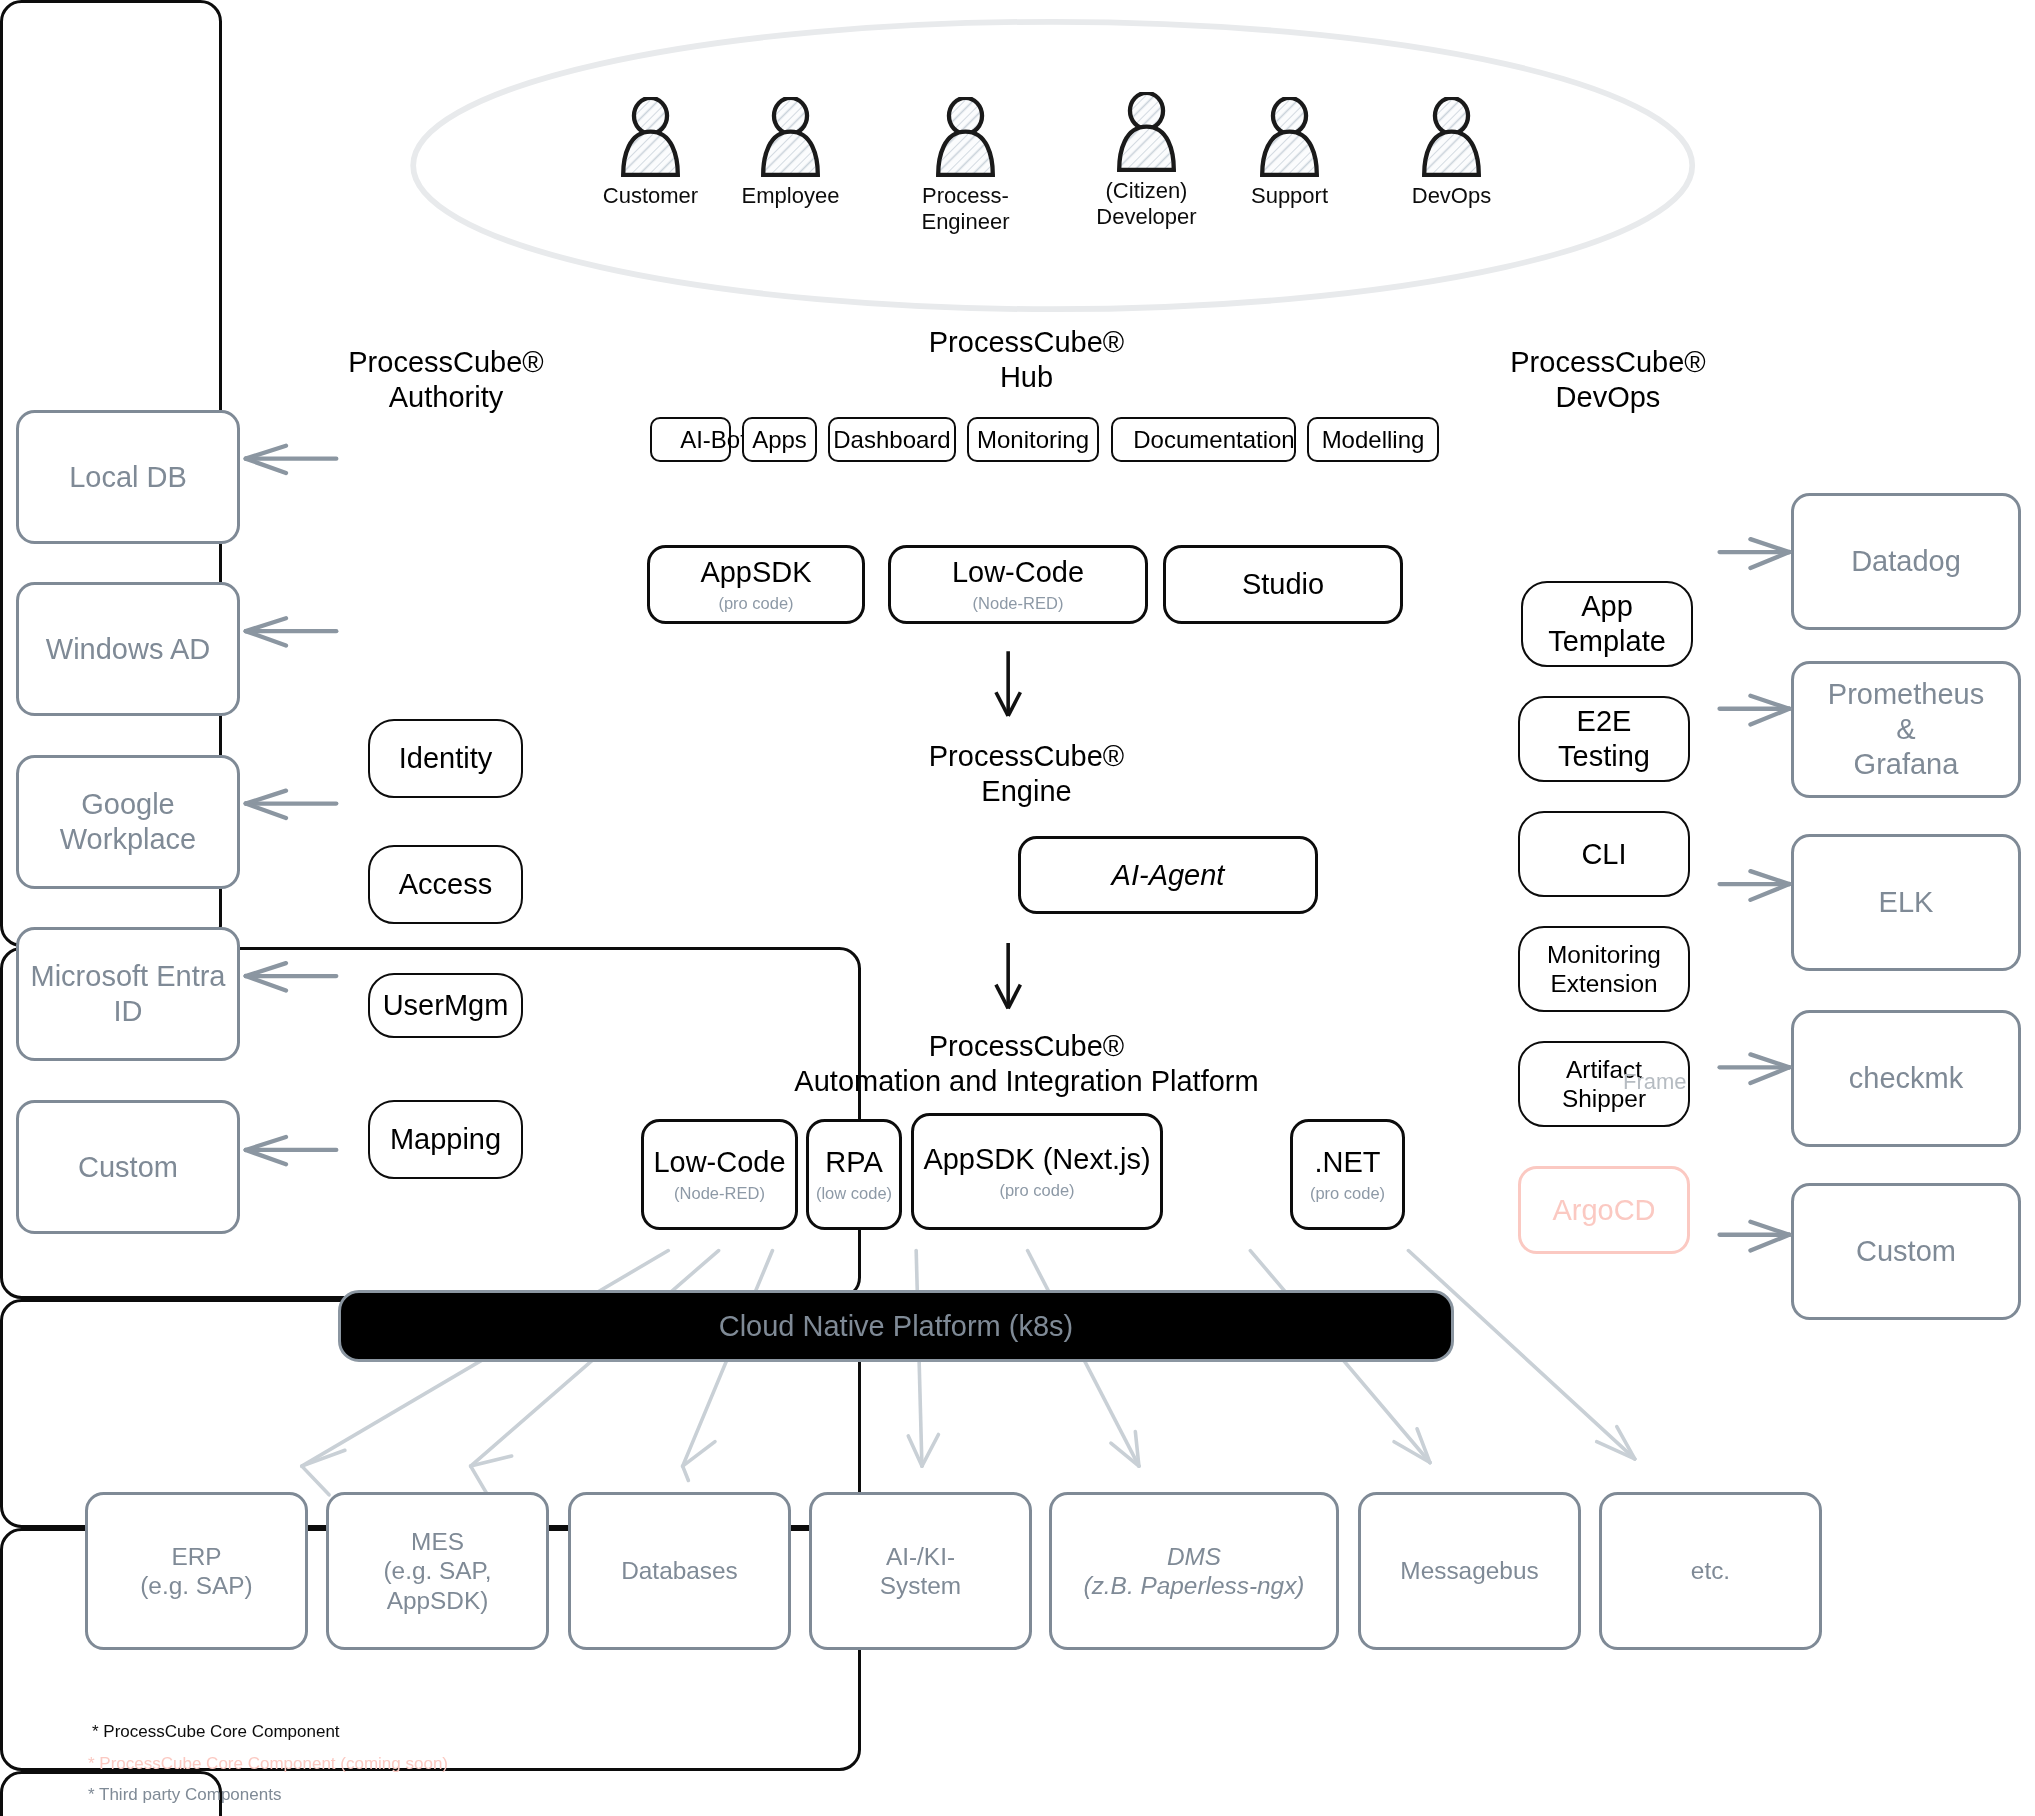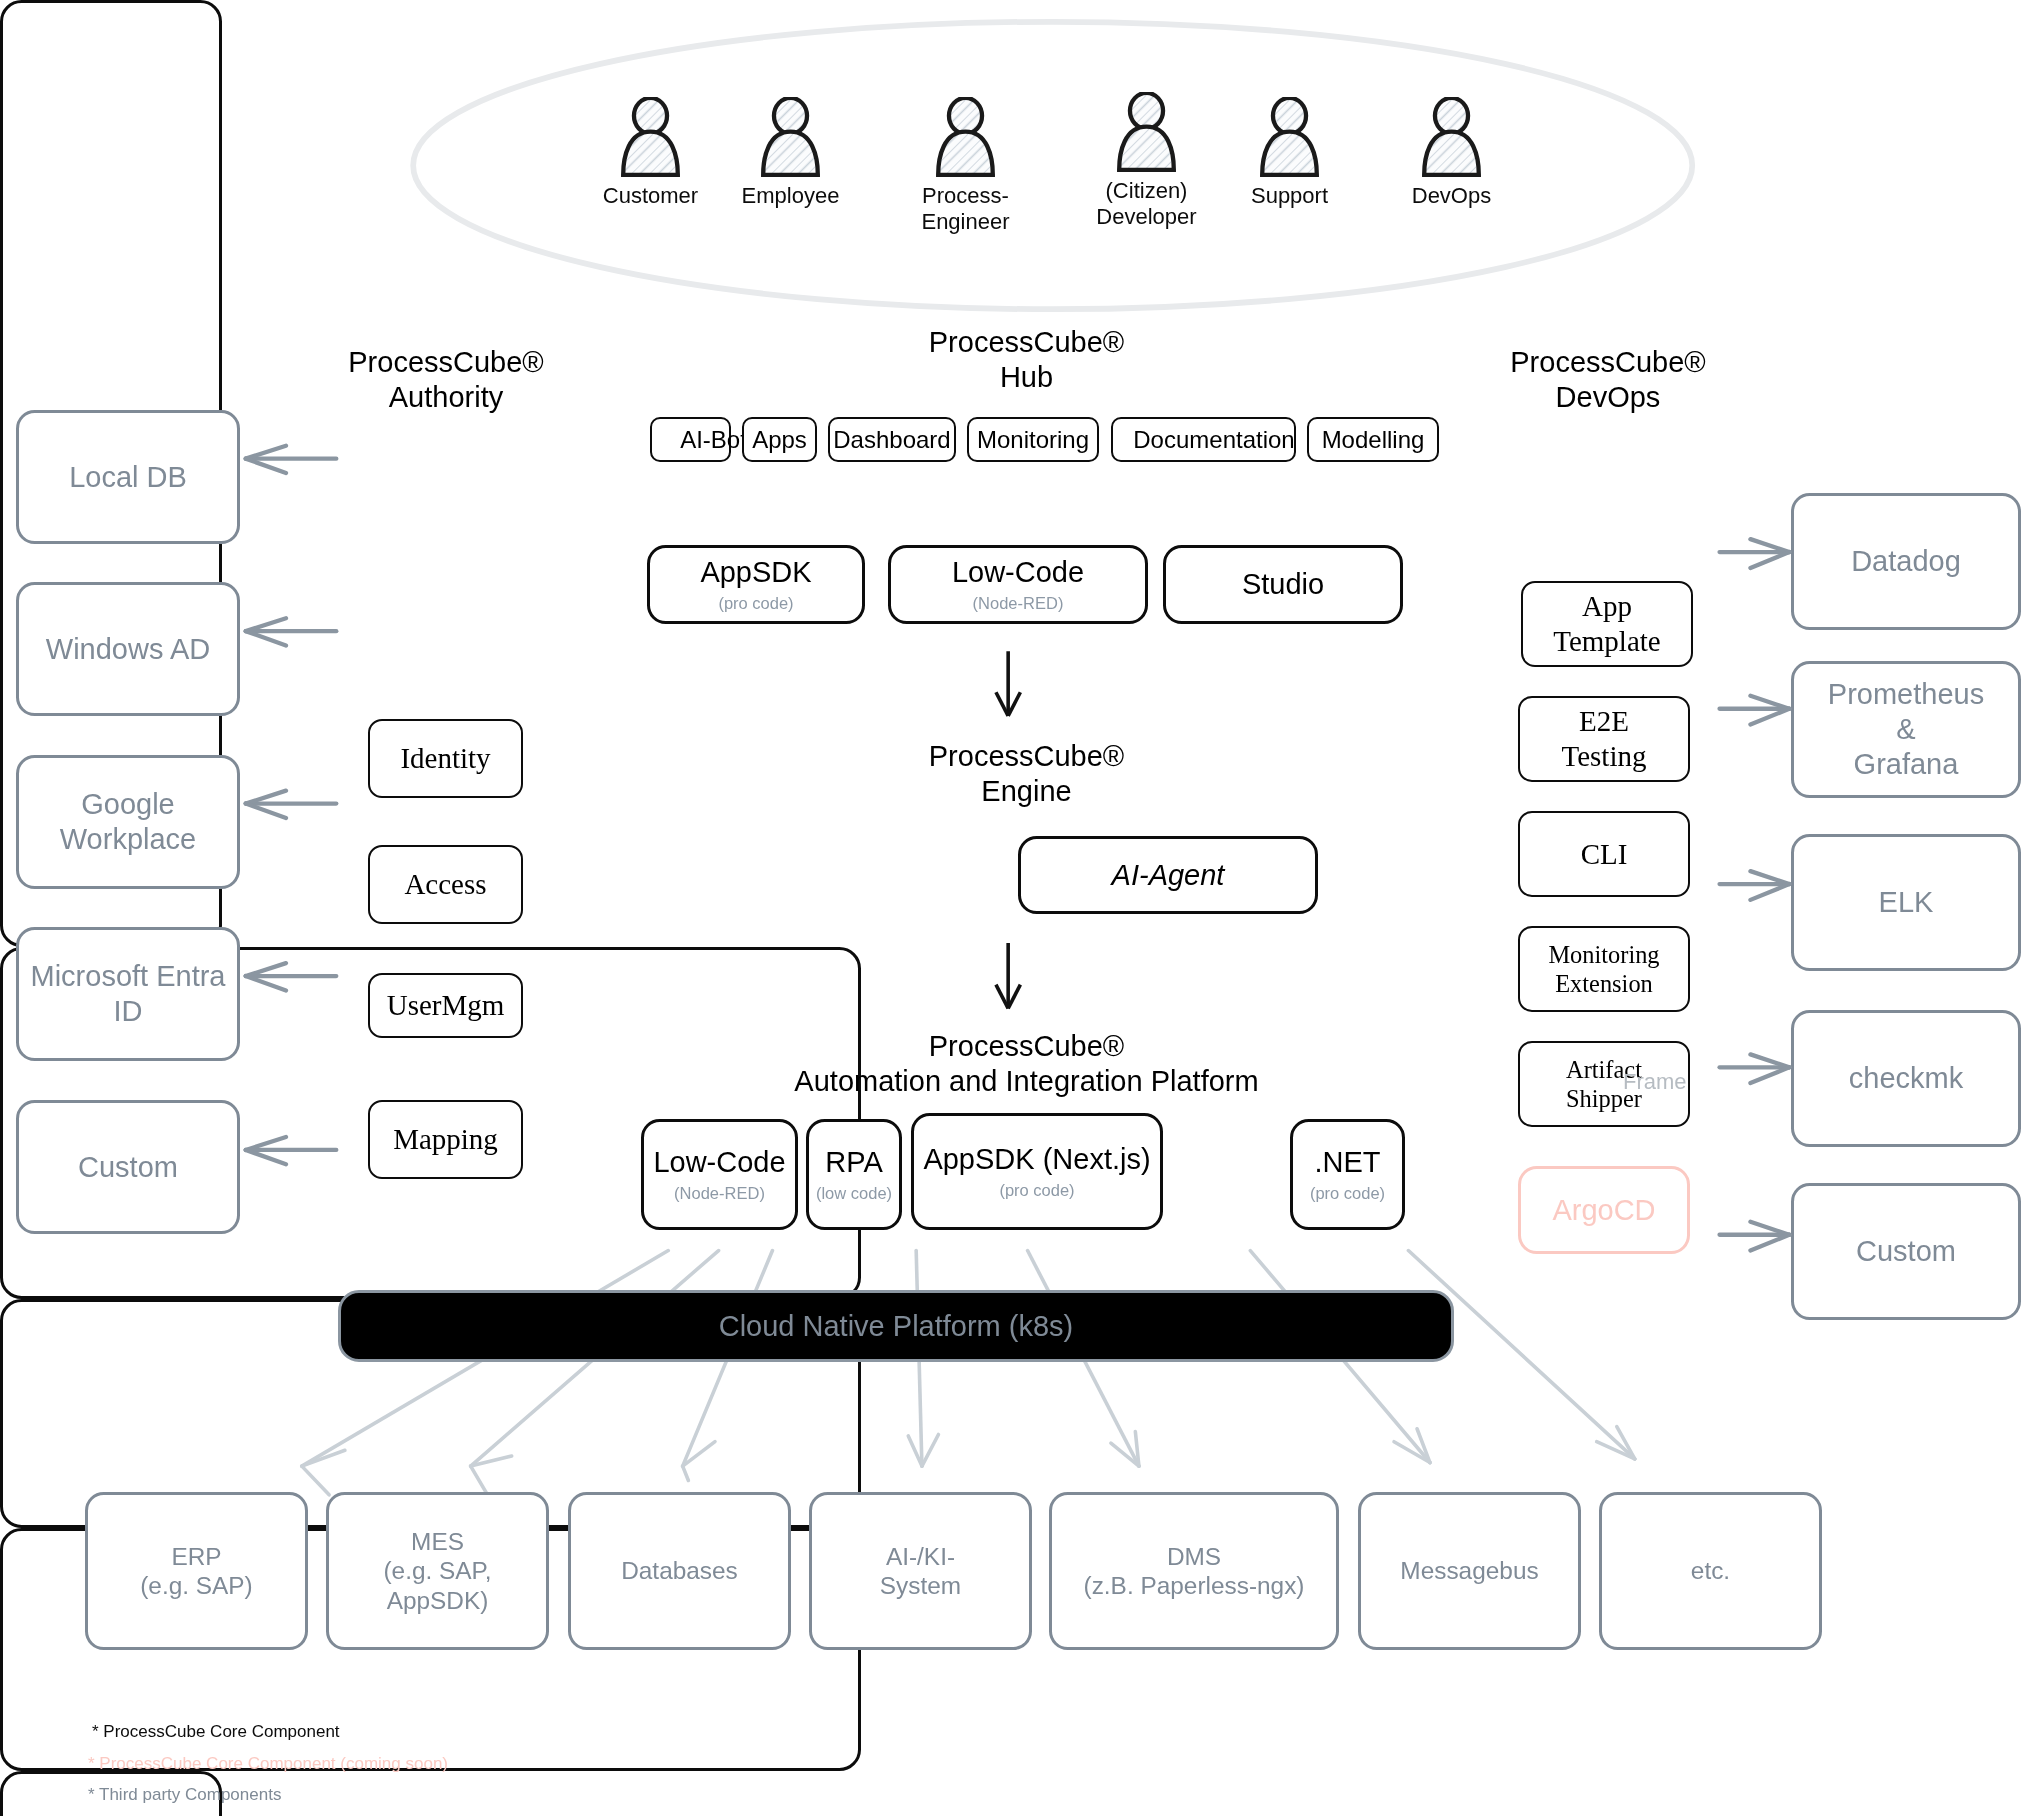--- a/index.html
+++ b/index.html
@@ -4,21 +4,21 @@
 <title>ProcessCube Architecture</title>
 <style>
   html,body{margin:0;padding:0;background:#ffffff;}
   body{font-family:"Liberation Sans", sans-serif;color:#000;}
   #stage{position:relative;width:2035px;height:1817px;overflow:hidden;background:#fff;}
 
   
   .box{position:absolute;box-sizing:border-box;display:flex;flex-direction:column;
        align-items:center;justify-content:center;text-align:center;background:#fff;}
   .core{border:3.6px solid #0c0c0c;border-radius:18.7px;color:#000;}
-  .core-sm{border:2.9px solid #0c0c0c;border-radius:14px;color:#000;font-family:Liberation Serif, serif;}
+  .core-sm{border:2.9px solid #0c0c0c;border-radius:26px;color:#000;}
   .third{border:3.6px solid #7f8a96;border-radius:18.7px;color:#7f8a96;margin-top:24px;}
   .soon{border:3.6px solid #fbc9c2;border-radius:18.7px;color:#fbc9c2;}
   .container-box{border:3.6px solid #0c0c0c;border-radius:21.6px;background:#fff;}
 
   .title{font-size:29px;line-height:1.22;font-weight:400;}
   .lbl{font-size:29px;line-height:1.2;}
   .lbl-sm{font-size:24.4px;line-height:1.2;}
   .sub{font-size:16.5px;line-height:1.25;color:#8d99a6;margin-top:2.9px;}
   .chip{position:absolute;box-sizing:border-box;border:2.9px solid #0c0c0c;border-radius:10px;
         background:#fff;display:flex;align-items:center;justify-content:center;
@@ -300,21 +300,21 @@
 AppSDK)</div>
   </div>
   <div class="box third" style="left:568px;top:1468px;width:223px;height:158px;">
     <div class="lbl-sm" style="white-space:pre-line;">Databases</div>
   </div>
   <div class="box third" style="left:809px;top:1468px;width:223px;height:158px;">
     <div class="lbl-sm" style="white-space:pre-line;">AI-/KI-
 System</div>
   </div>
   <div class="box third" style="left:1049px;top:1468px;width:290px;height:158px;">
-    <div class="lbl-sm" style="white-space:pre-line;">DMS
+    <div class="lbl-sm" style="white-space:pre-line;font-style:italic;">DMS
 (z.B. Paperless-ngx)</div>
   </div>
   <div class="box third" style="left:1358px;top:1468px;width:223px;height:158px;">
     <div class="lbl-sm" style="white-space:pre-line;">Messagebus</div>
   </div>
   <div class="box third" style="left:1599px;top:1468px;width:223px;height:158px;">
     <div class="lbl-sm" style="white-space:pre-line;">etc.</div>
   </div>
 
   <div class="legend-line" style="left:92px;top:1722px;color:#0c0c0c;">* ProcessCube Core Component</div>

